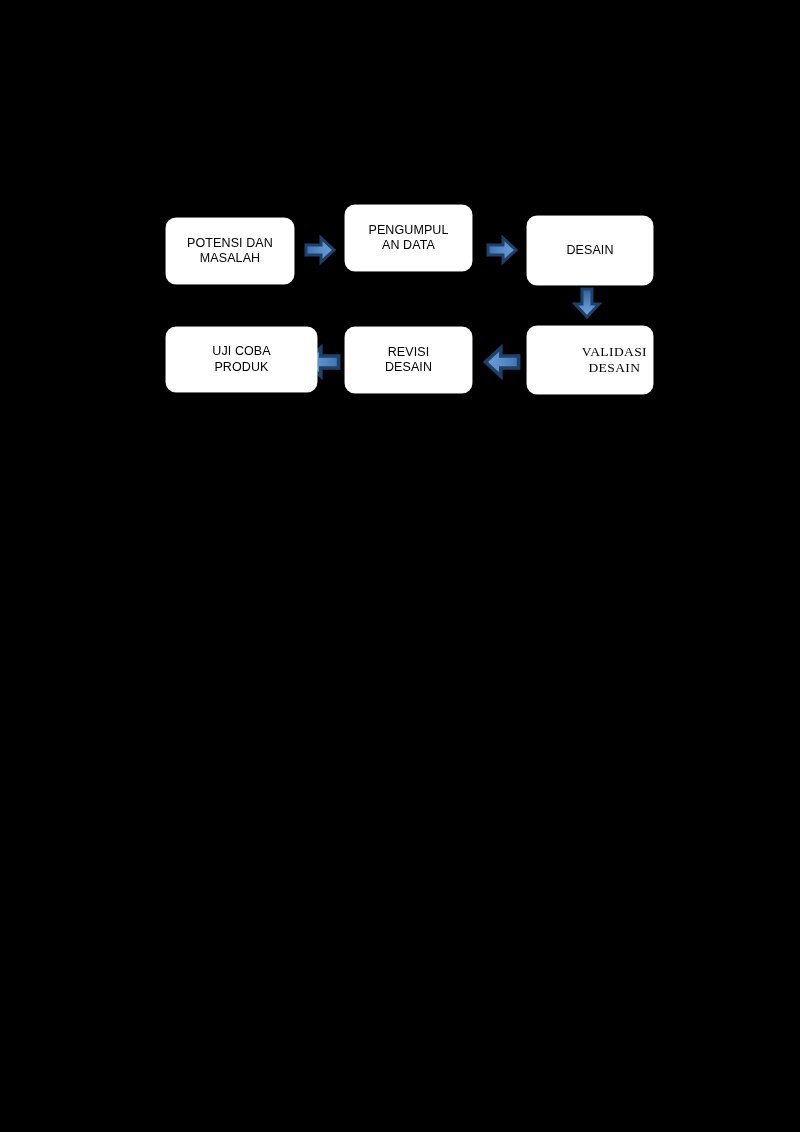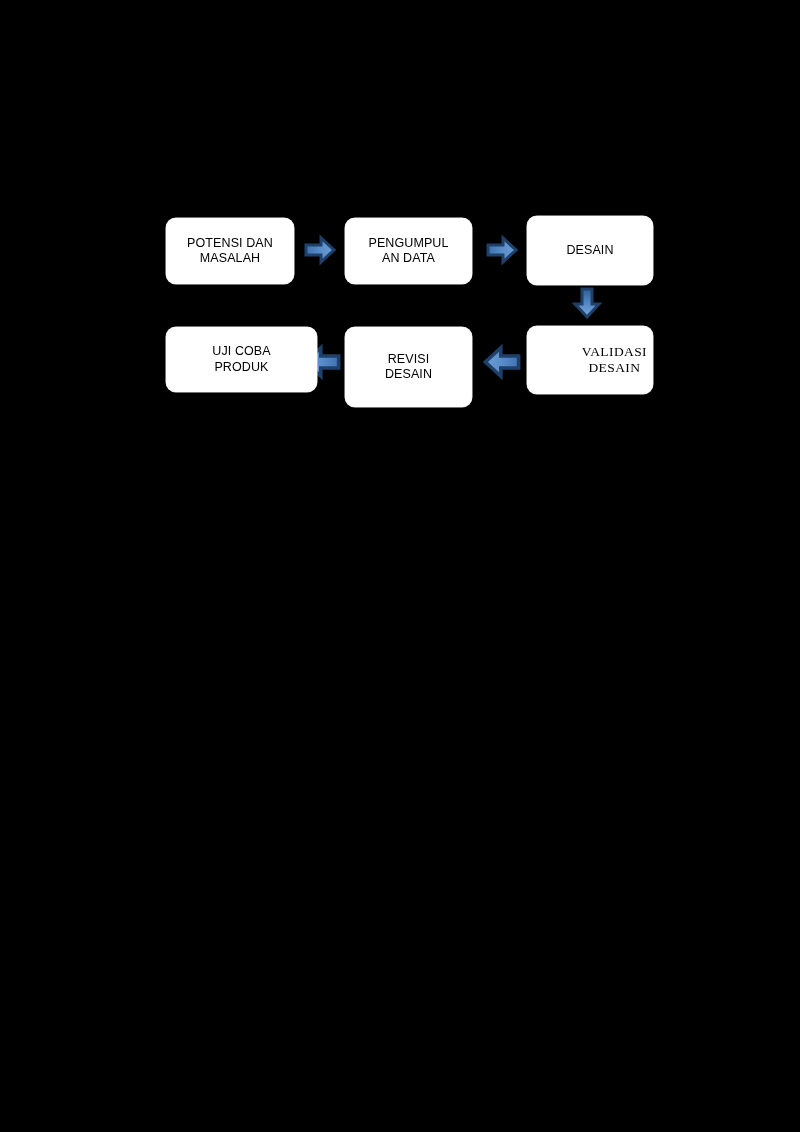--- a/index.html
+++ b/index.html
@@ -49,24 +49,24 @@
     font-size: 12.5px;
   }
   .node.serif .label {
     font-family: "Liberation Serif", serif;
     font-size: 13.5px;
     letter-spacing: 0.4px;
   }
 
   
   #node-potensi-masalah   { left: 166px; top: 218px; width: 128px; height: 66px; }
-  #node-pengumpulan-data  { left: 345px; top: 218px; width: 127px; height: 66px; }
+  #node-pengumpulan-data  { left: 345px; top: 205px; width: 127px; height: 66px; }
   #node-desain            { left: 527px; top: 216px; width: 126px; height: 69px; }
   #node-validasi-desain   { left: 527px; top: 326px; width: 126px; height: 68px; justify-content: flex-end; }
-  #node-revisi-desain     { left: 345px; top: 327px; width: 127px; height: 80px; }
+  #node-revisi-desain     { left: 345px; top: 327px; width: 127px; height: 66px; }
   #node-uji-coba-produk   { left: 166px; top: 327px; width: 151px; height: 65px; }
 
   
   .arrow {
     position: absolute;
     display: block;
   }
   #arrow-1 { left: 304px; top: 234px; width: 32px; height: 32px; }
   #arrow-2 { left: 486px; top: 234px; width: 32px; height: 32px; }
   #arrow-3 { left: 571px; top: 287px; width: 32px; height: 32px; }

